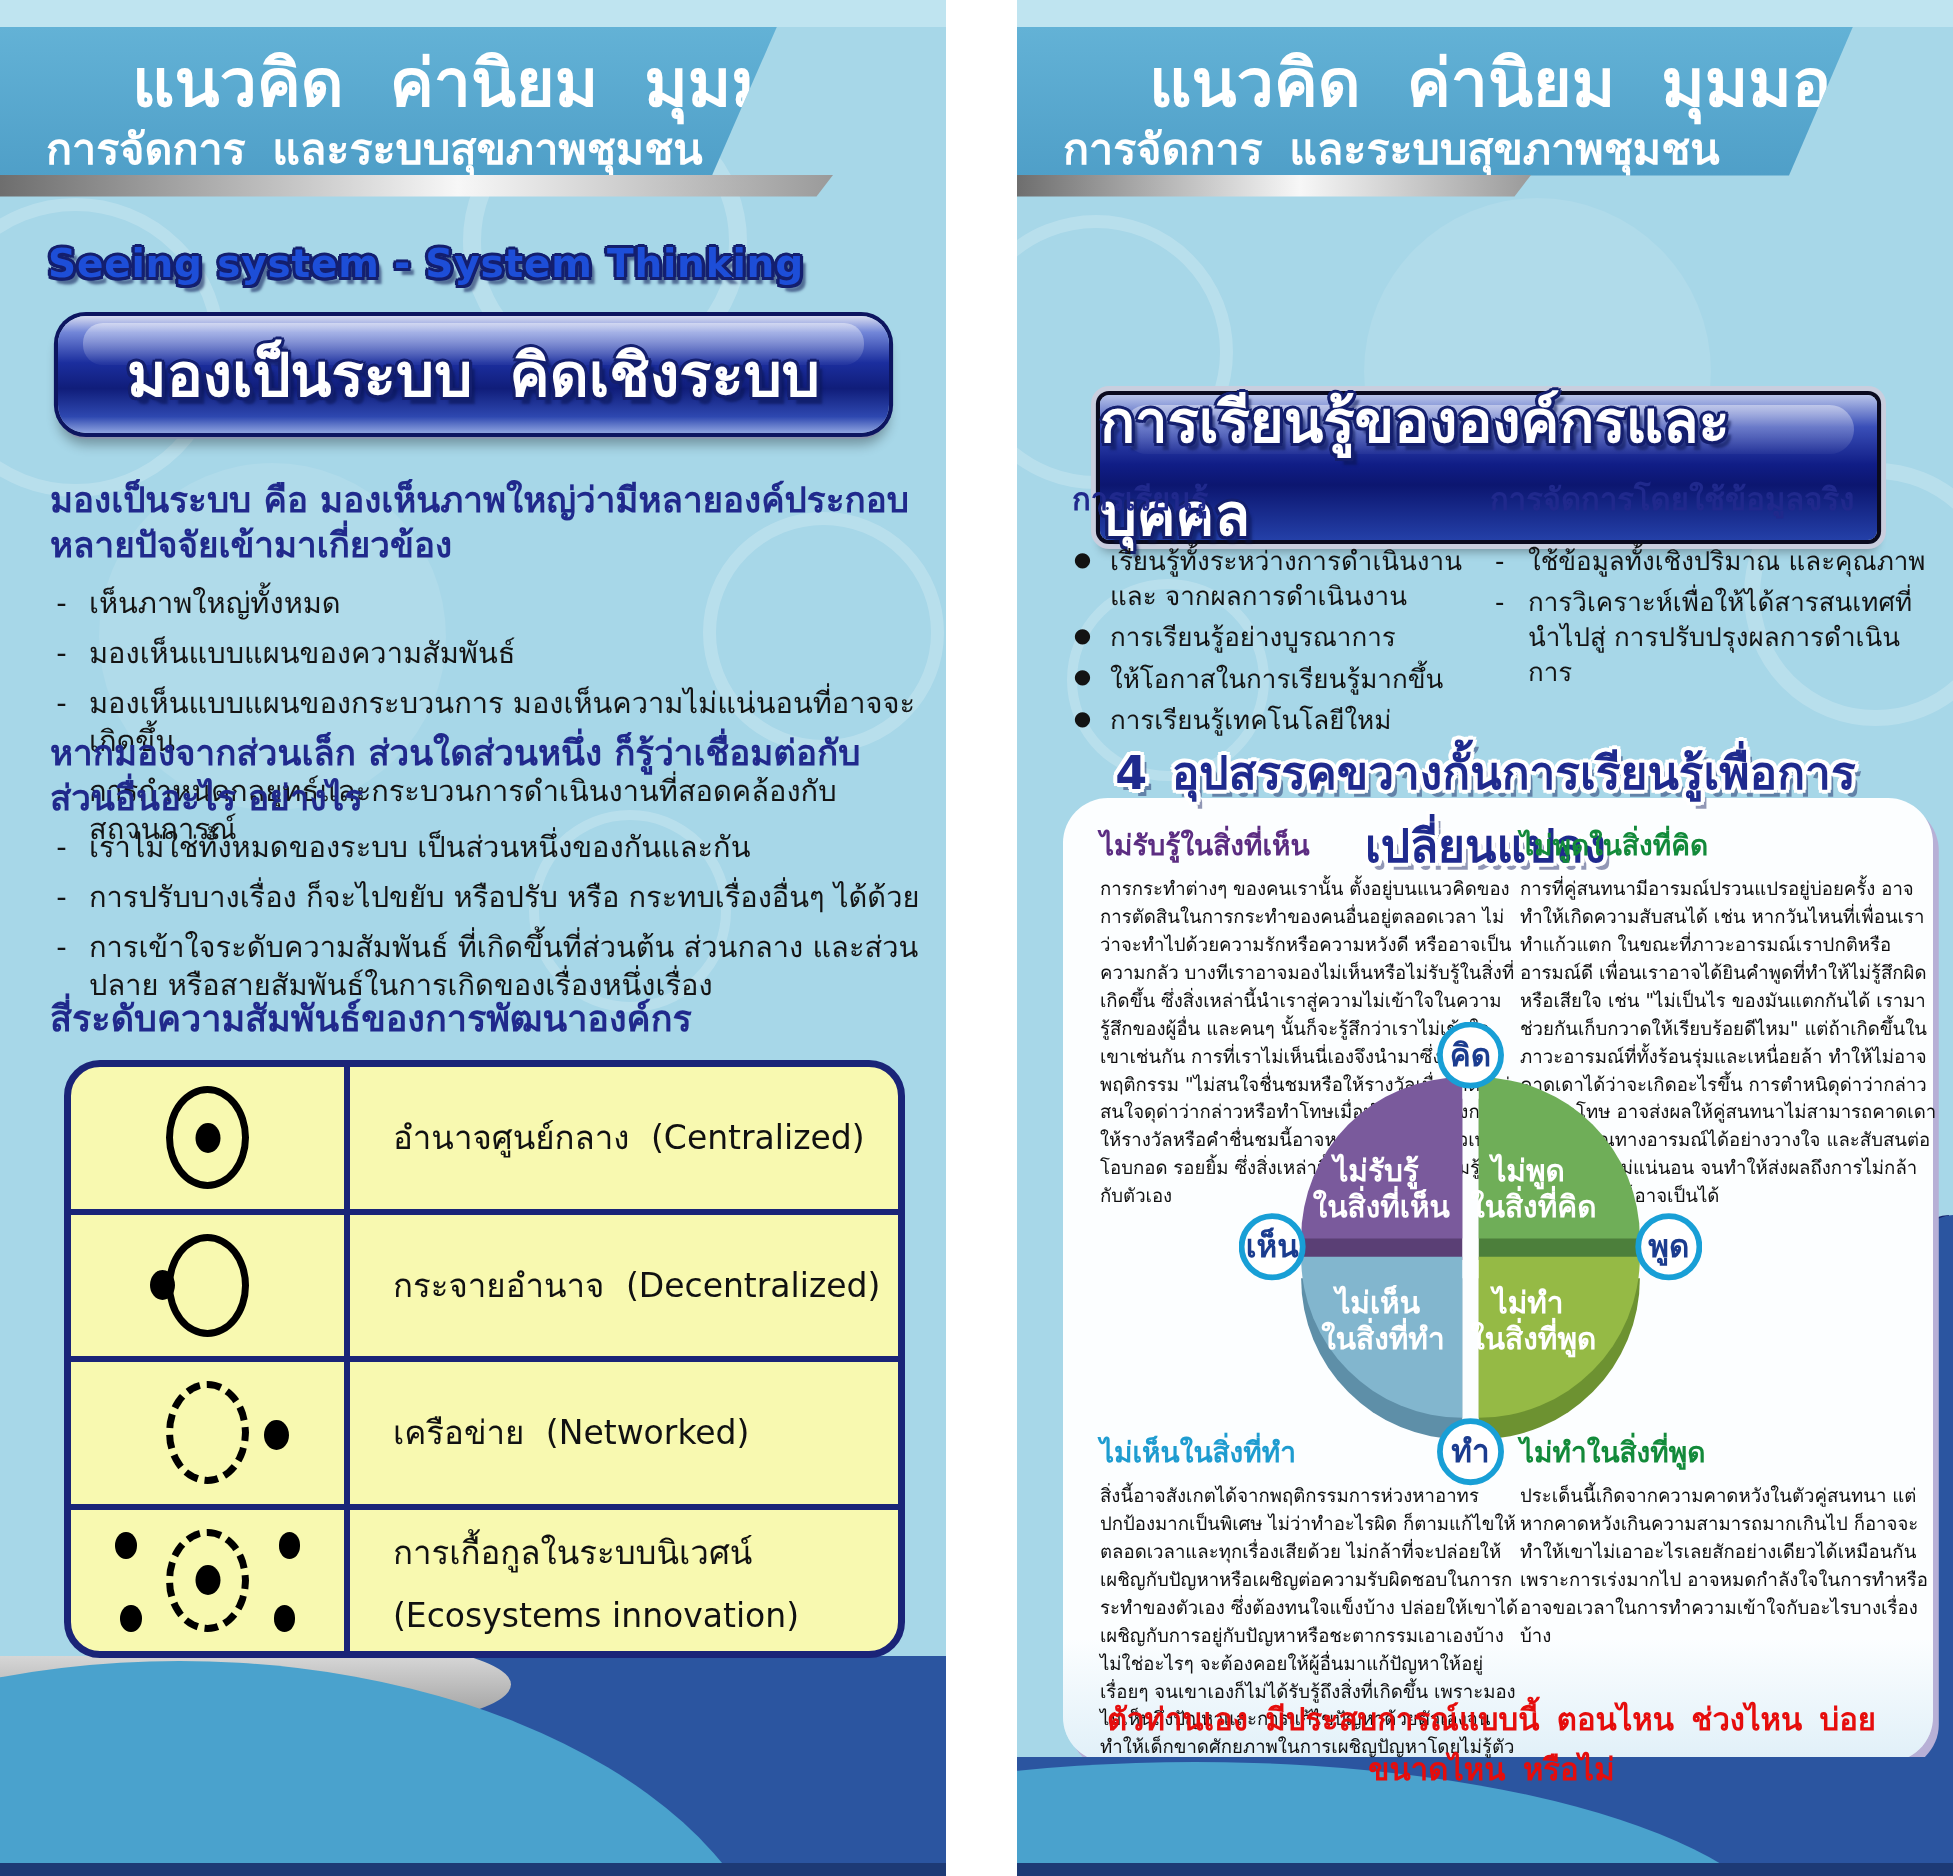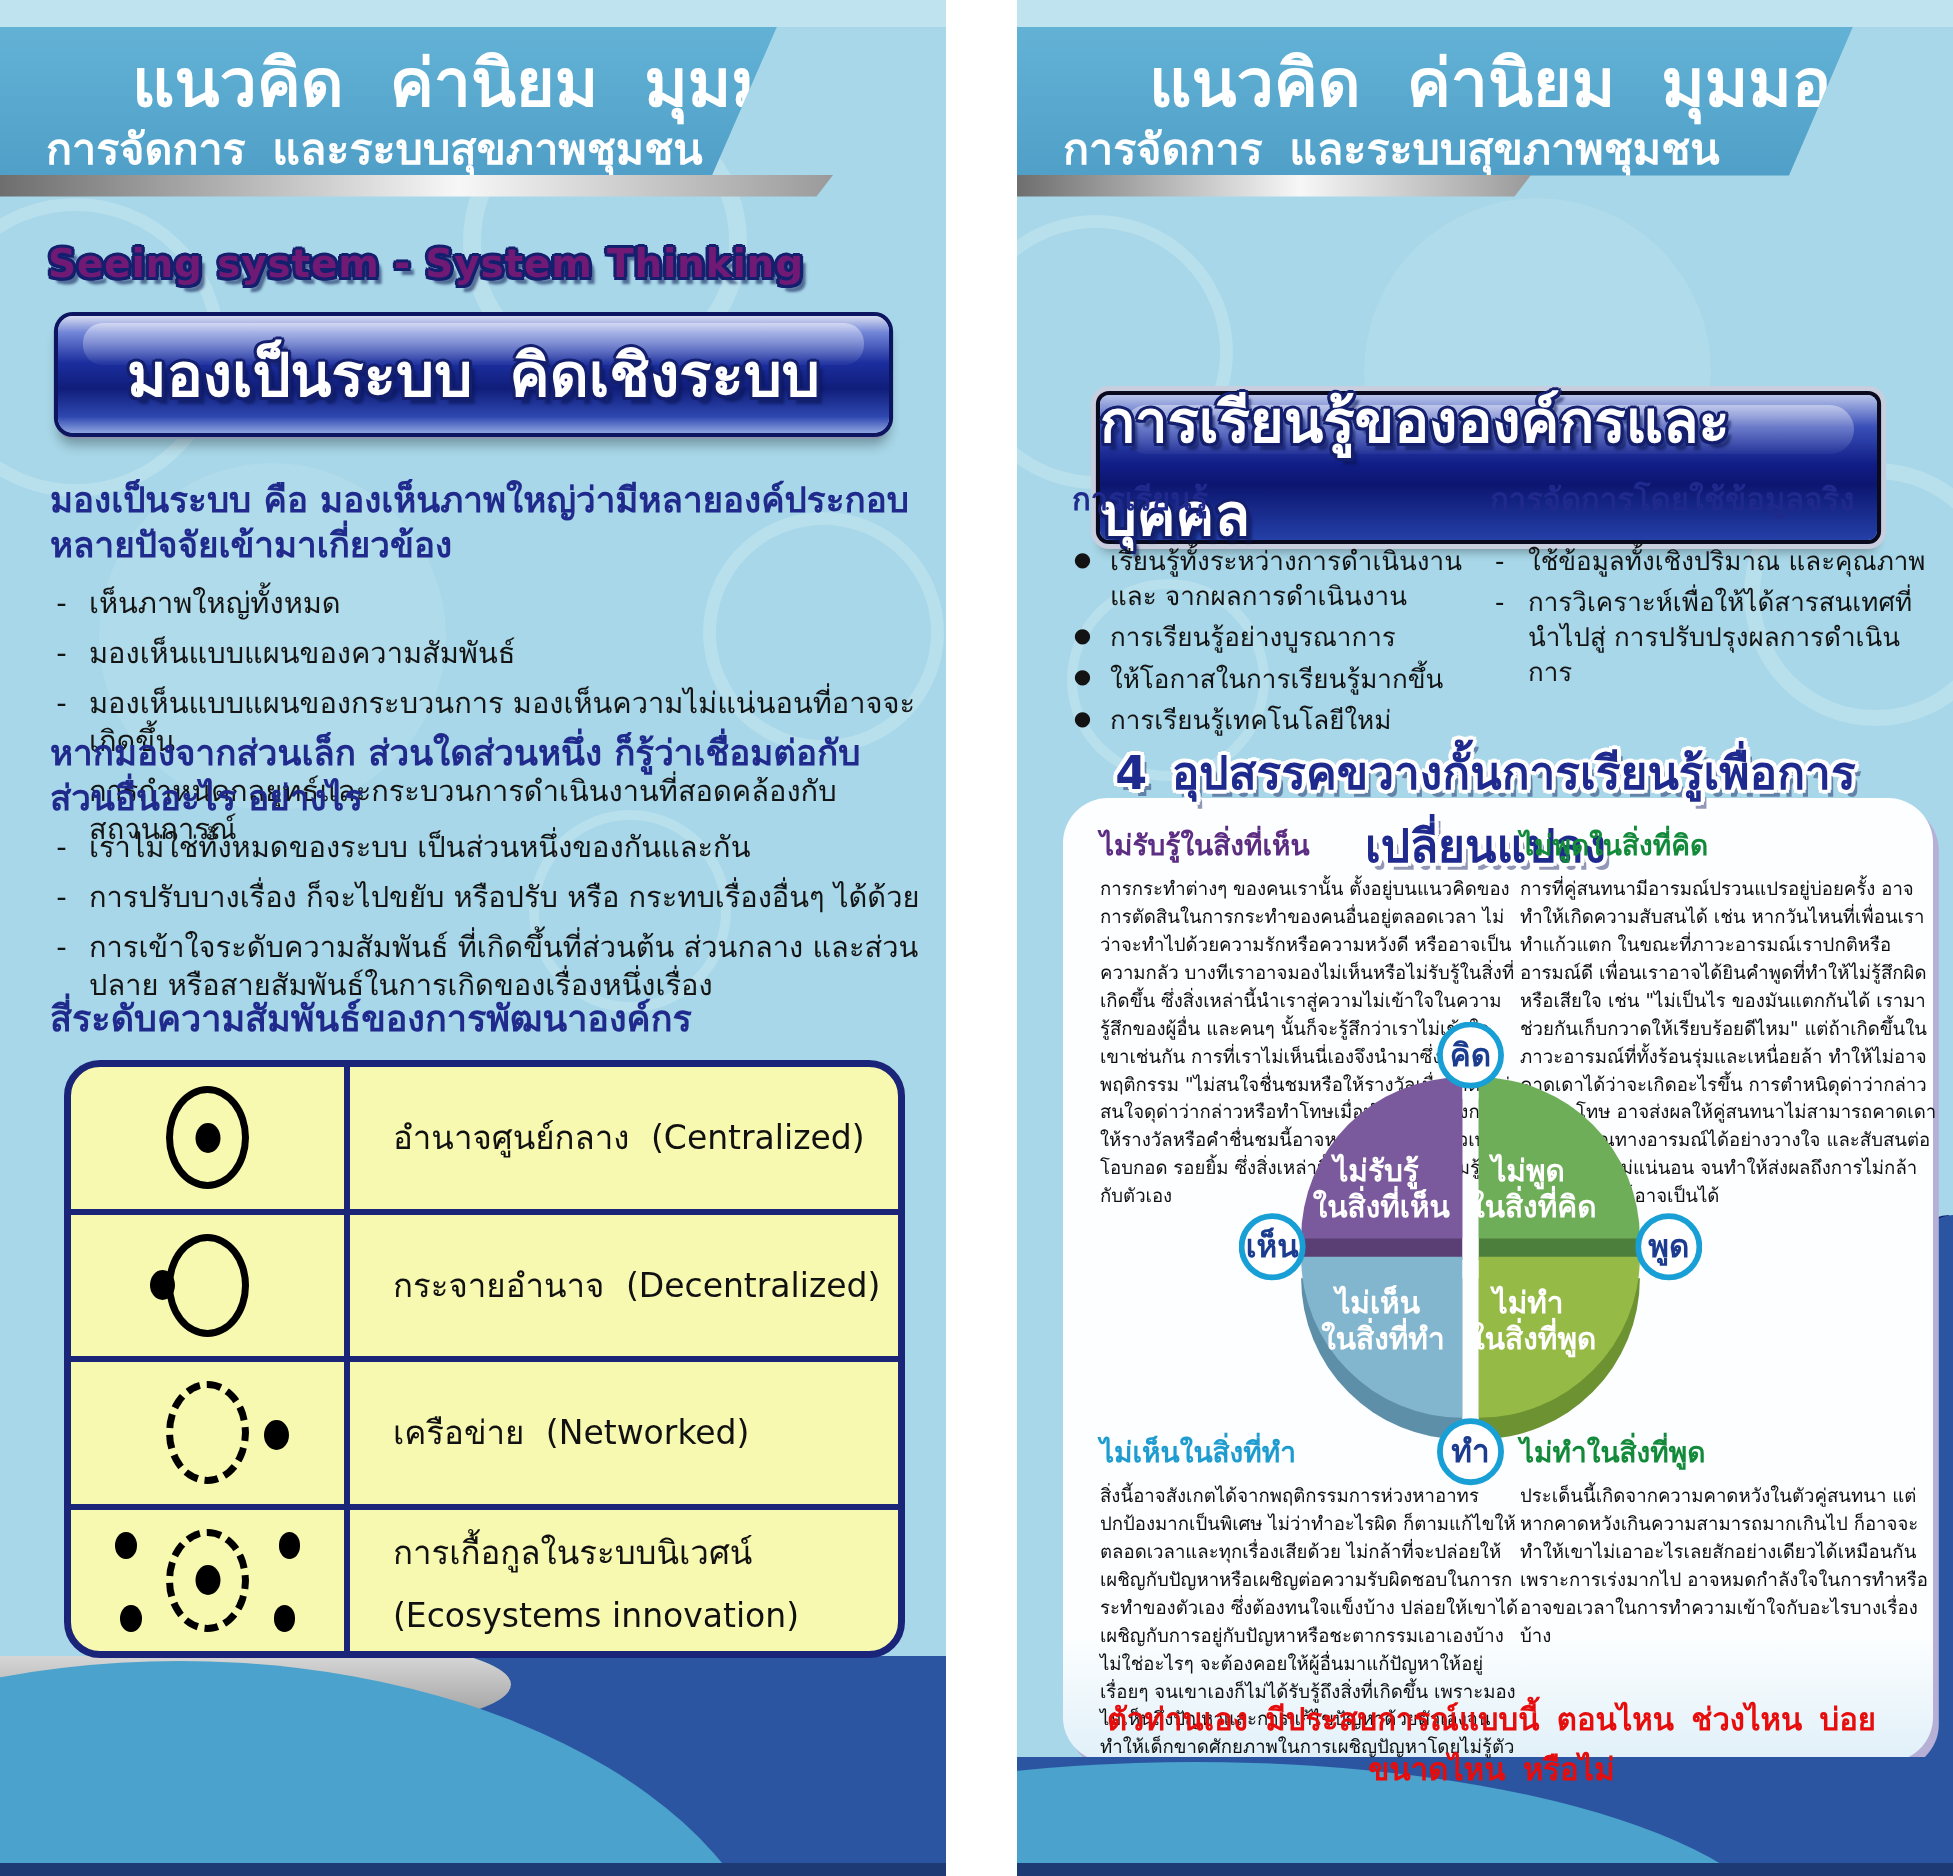--- a/index.html
+++ b/index.html
@@ -23,22 +23,22 @@
   .hb-line2{position:absolute;left:46px;top:88px;font-size:43px;font-weight:bold;word-spacing:11.6px;}
   .silver-bar{position:absolute;top:175px;left:0;height:21.5px;z-index:2;
               background:linear-gradient(90deg,#6e6e6e 0%,#f7f7f7 55%,#9a9a9a 100%);}
   .panel.left  .silver-bar{width:833px;clip-path:polygon(0 0,100% 0,calc(100% - 16.5px) 100%,0 100%);}
   .panel.right .silver-bar{width:514px;clip-path:polygon(0 0,100% 0,calc(100% - 16.5px) 100%,0 100%);}
 
   .navy-outline{text-shadow:-3.3px 0 0 #141f6e,3.3px 0 0 #141f6e,0 -3.3px 0 #141f6e,0 3.3px 0 #141f6e,
     -2.5px -2.5px 0 #141f6e,2.5px 2.5px 0 #141f6e,-2.5px 2.5px 0 #141f6e,2.5px -2.5px 0 #141f6e,5.8px 6.6px 2.5px rgba(10,20,80,.55);}
 
   
-  .seeing{position:absolute;left:48px;top:241px;font-size:39px;font-weight:bold;color:#701a75;letter-spacing:0.8px;z-index:2;}
-  .navy-btn{position:absolute;left:58px;top:316px;width:831px;height:117px;border-radius:15px;z-index:2;
+  .seeing{position:absolute;left:48px;top:241px;font-size:39px;font-weight:bold;color:#1d4ed8;letter-spacing:0.8px;z-index:2;}
+  .navy-btn{position:absolute;left:58px;top:316px;width:831px;height:117px;border-radius:28px;z-index:2;
     background:linear-gradient(180deg,#d8dcf0 0%,#7286d8 14%,#1b2e9e 40%,#101d7a 62%,#2e48b0 86%,#8fa4e0 100%);
     box-shadow:0 0 0 4.1px #0d1560,0 5.8px 0 #8b93ad,0 11.6px 11.6px rgba(0,0,0,.30);
     display:flex;align-items:center;justify-content:center;}
   .navy-btn::before{content:"";position:absolute;left:3%;right:3%;top:6%;height:36%;border-radius:20px;
     background:linear-gradient(180deg,rgba(255,255,255,.45),rgba(255,255,255,.04));}
   .navy-btn .bl{position:relative;font-size:60px;font-weight:bold;color:#fff;word-spacing:16.5px;}
 
   .s-heading{position:absolute;color:#20298c;font-weight:bold;font-size:35px;line-height:1.28;z-index:2;}
   .dlist{position:absolute;font-size:29px;color:#141414;line-height:1.32;z-index:2;}
   .dlist .item{position:relative;padding-left:36px;margin-bottom:11.6px;}

